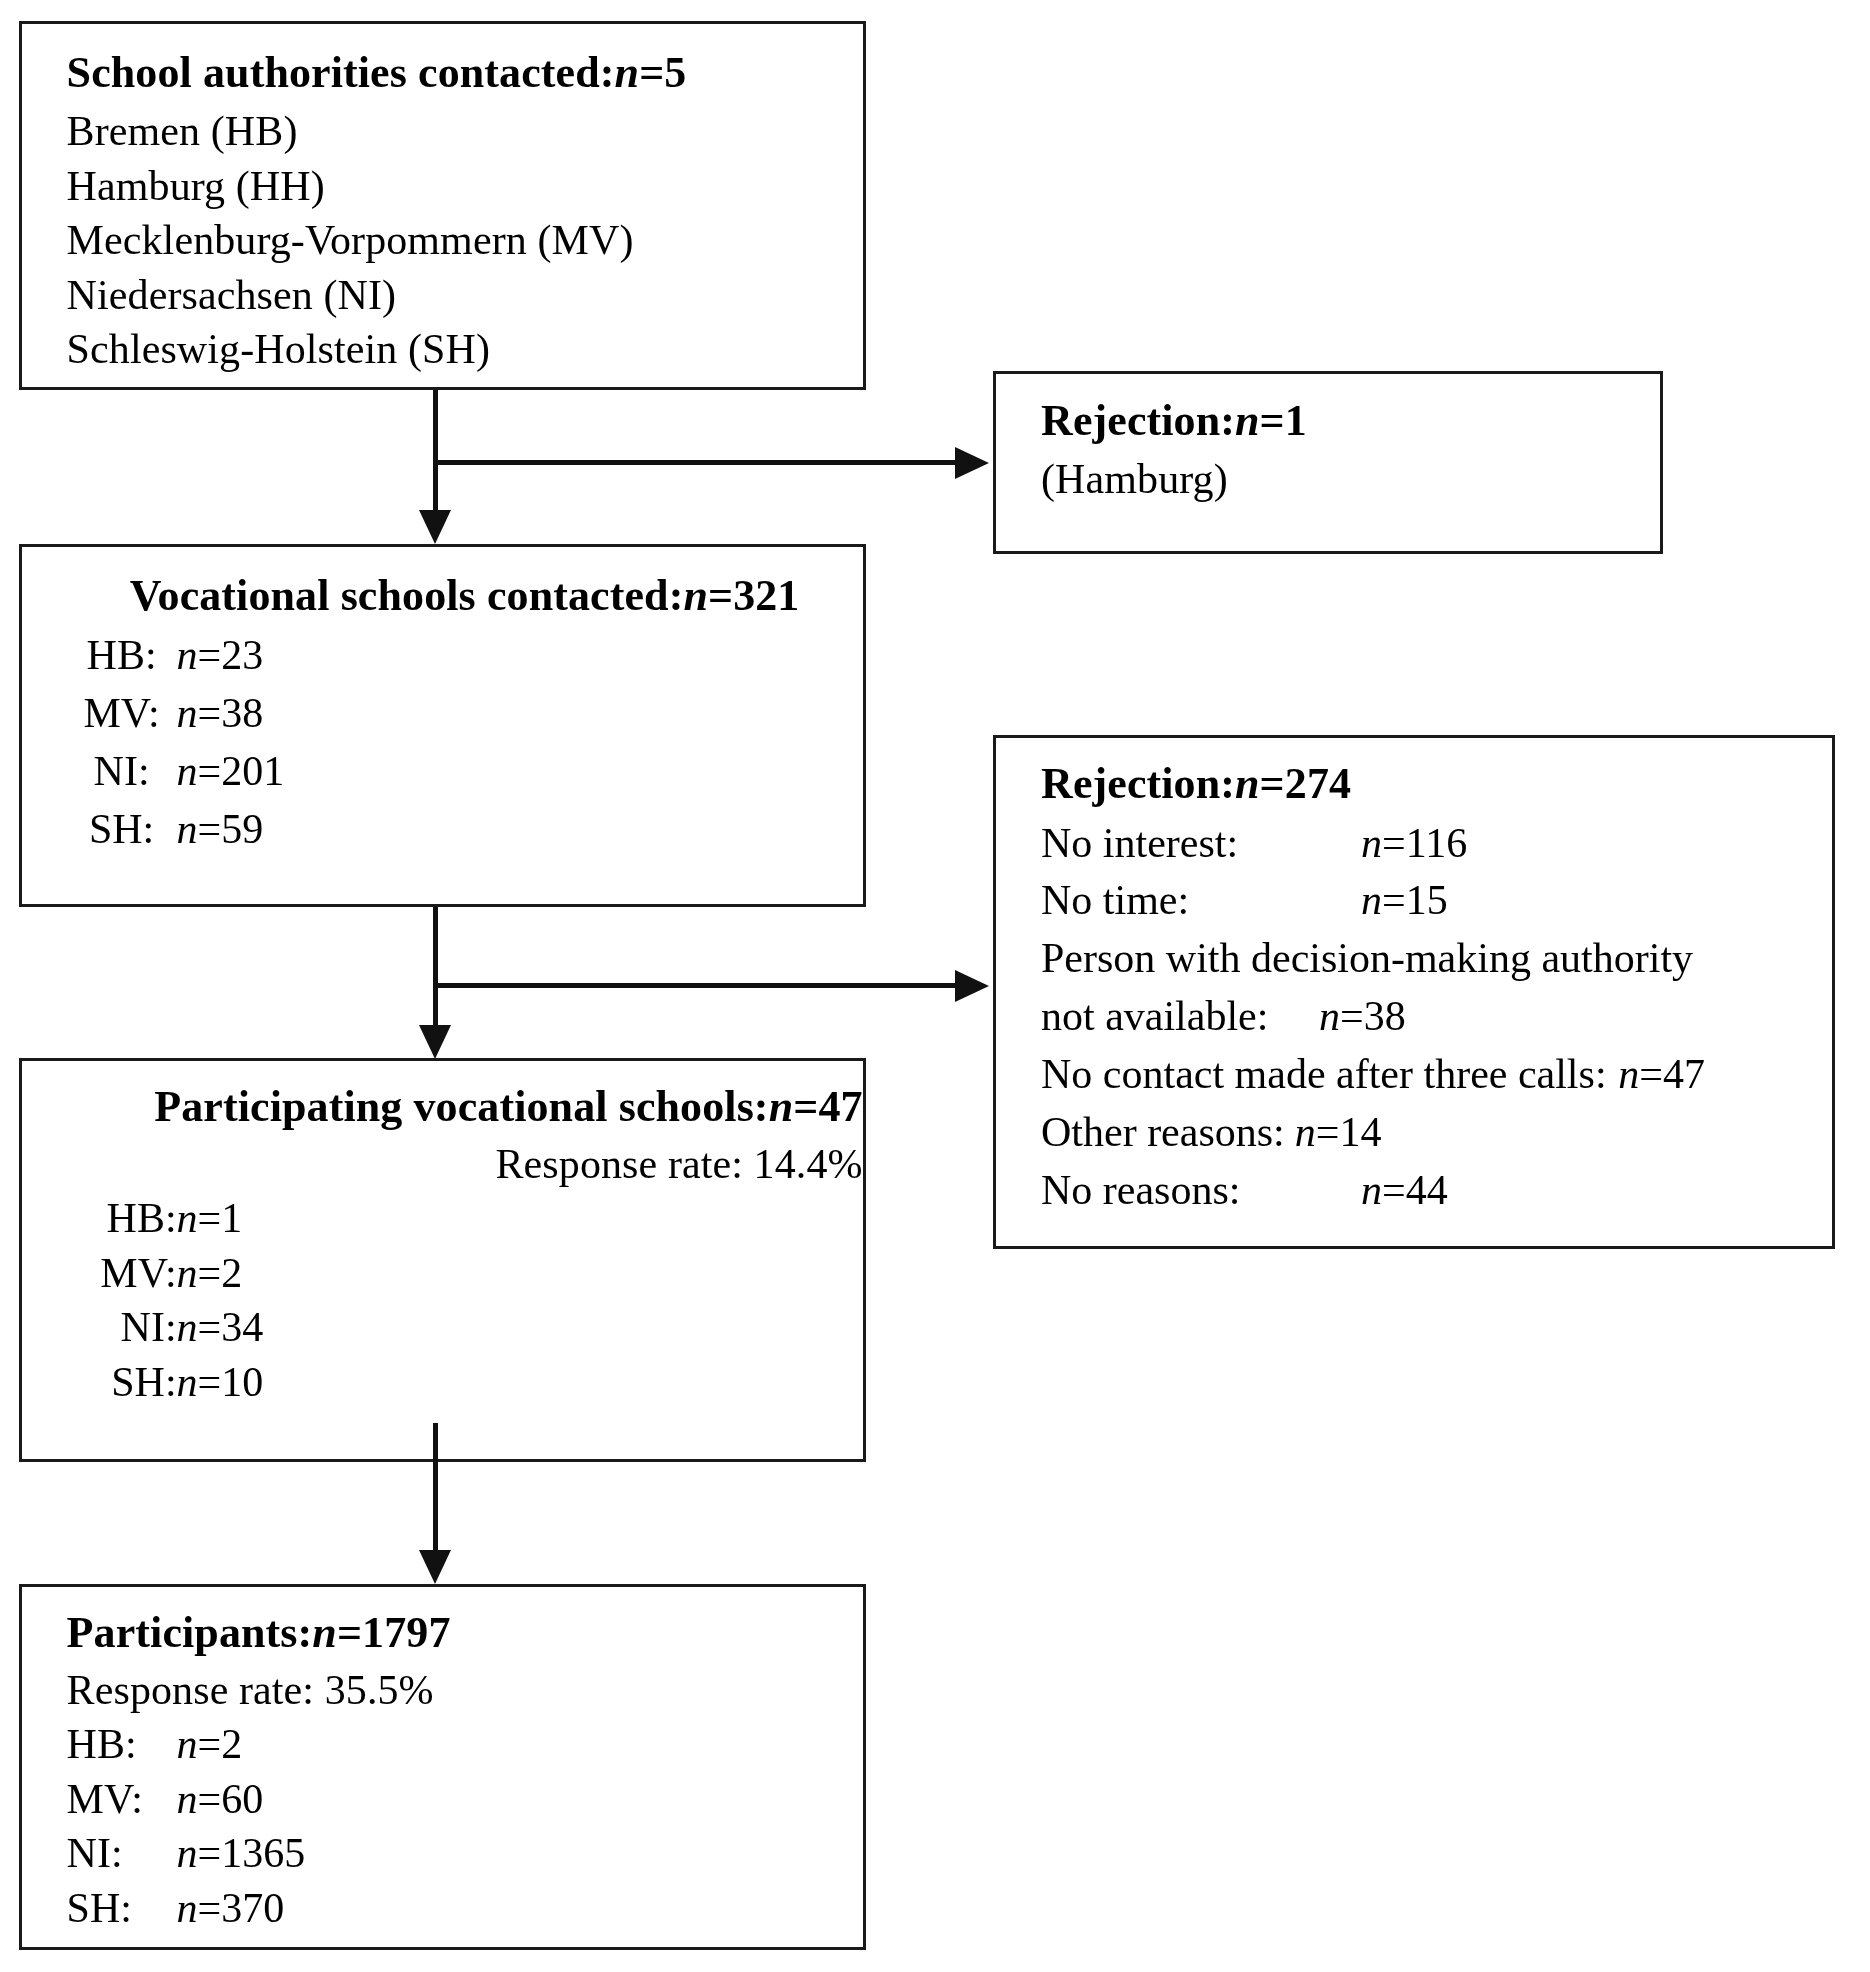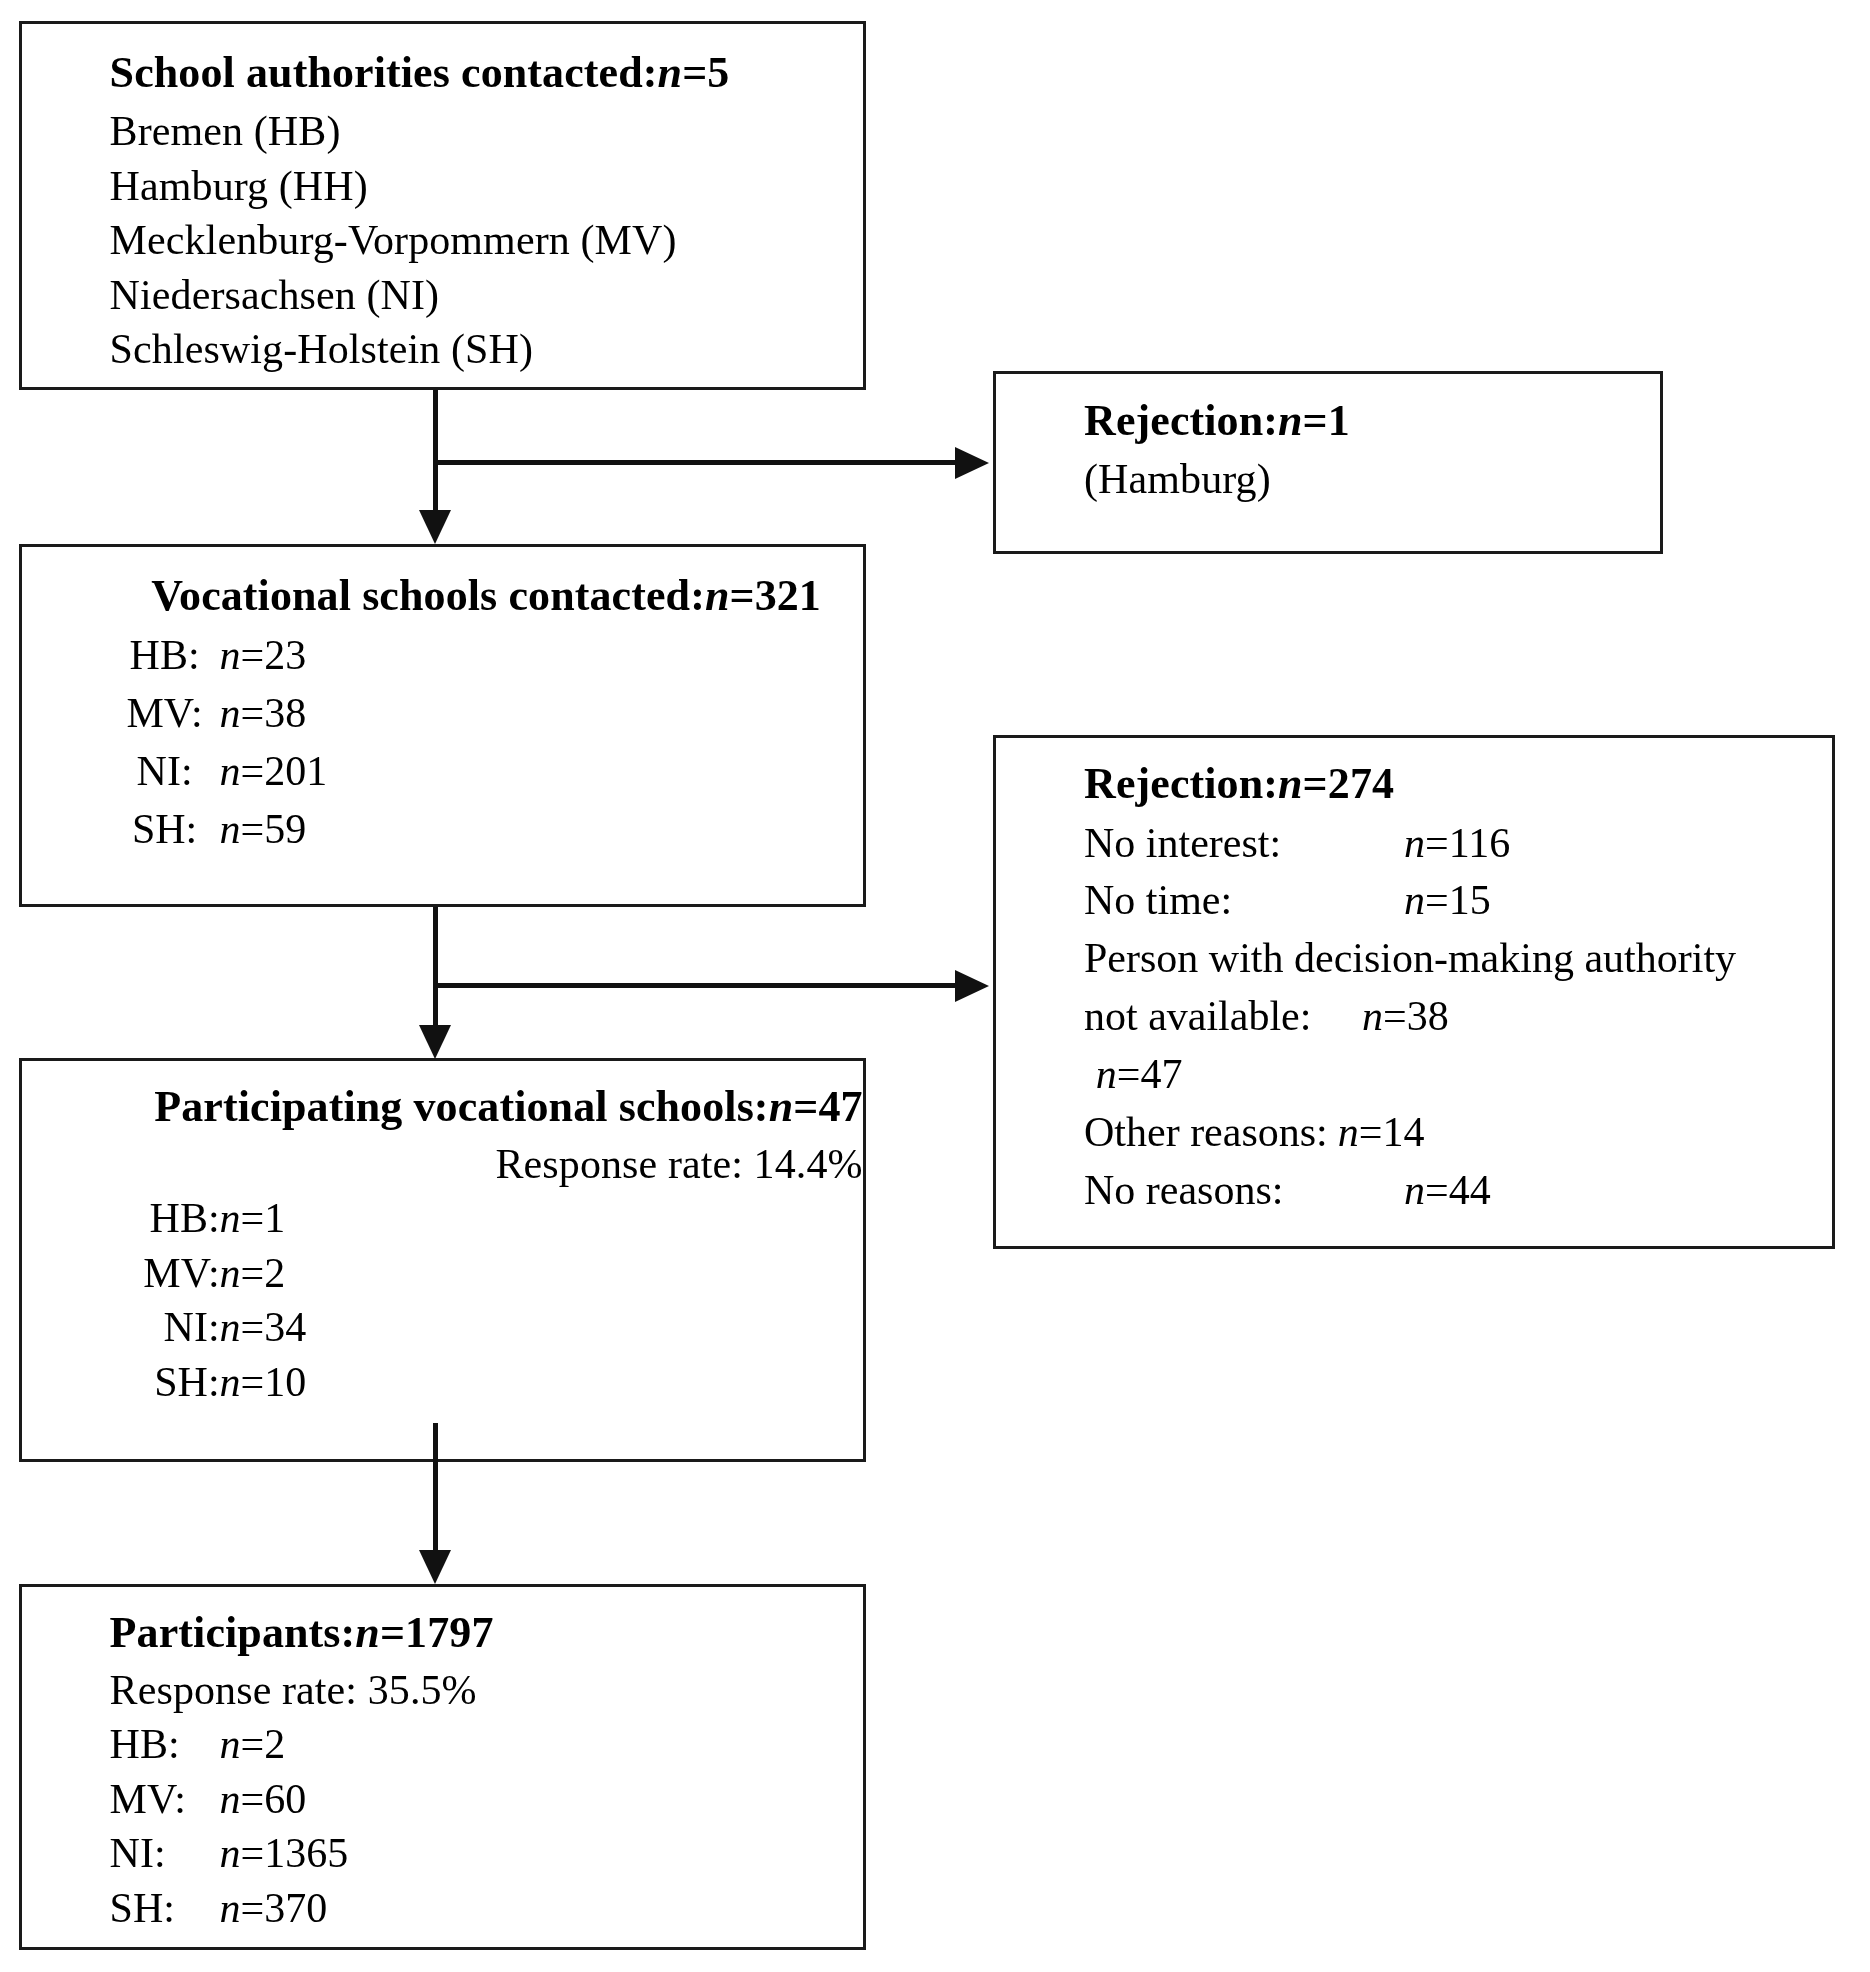--- a/index.html
+++ b/index.html
@@ -20,21 +20,20 @@
   }
 
   .box {
     position: absolute;
     box-sizing: border-box;
     border: 3.4px solid #1a1a1a;
     background: #ffffff;
   }
   .box-inner {
     padding: 22px 0 0 45px;
-    margin-left: 43px;
   }
 
   .line {
     margin: 0;
     white-space: nowrap;
     font-size: 42px;
     line-height: 1.30;
     letter-spacing: 0.1px;
   }
   .line.head {
@@ -150,20 +149,21 @@
         <span class="val"><span class="nv">n</span><span class="eq">=</span><span>15</span></span>
       </div>
       <div class="row">
         <span class="lbl">Person with decision-making authority</span>
       </div>
       <div class="row">
         <span class="lbl" style="width:278px">not available:</span>
         <span class="val"><span class="nv">n</span><span class="eq">=</span><span>38</span></span>
       </div>
       <div class="row">
+        <span class="lbl">No contact made after three calls:</span>
         <span class="val" style="padding-left:11.8px"><span class="nv">n</span><span class="eq">=</span><span>47</span></span>
       </div>
       <div class="row">
         <span class="lbl">Other reasons:</span>
         <span class="val" style="padding-left:10px"><span class="nv">n</span><span class="eq">=</span><span>14</span></span>
       </div>
       <div class="row">
         <span class="lbl" style="width:320px">No reasons:</span>
         <span class="val"><span class="nv">n</span><span class="eq">=</span><span>44</span></span>
       </div>

